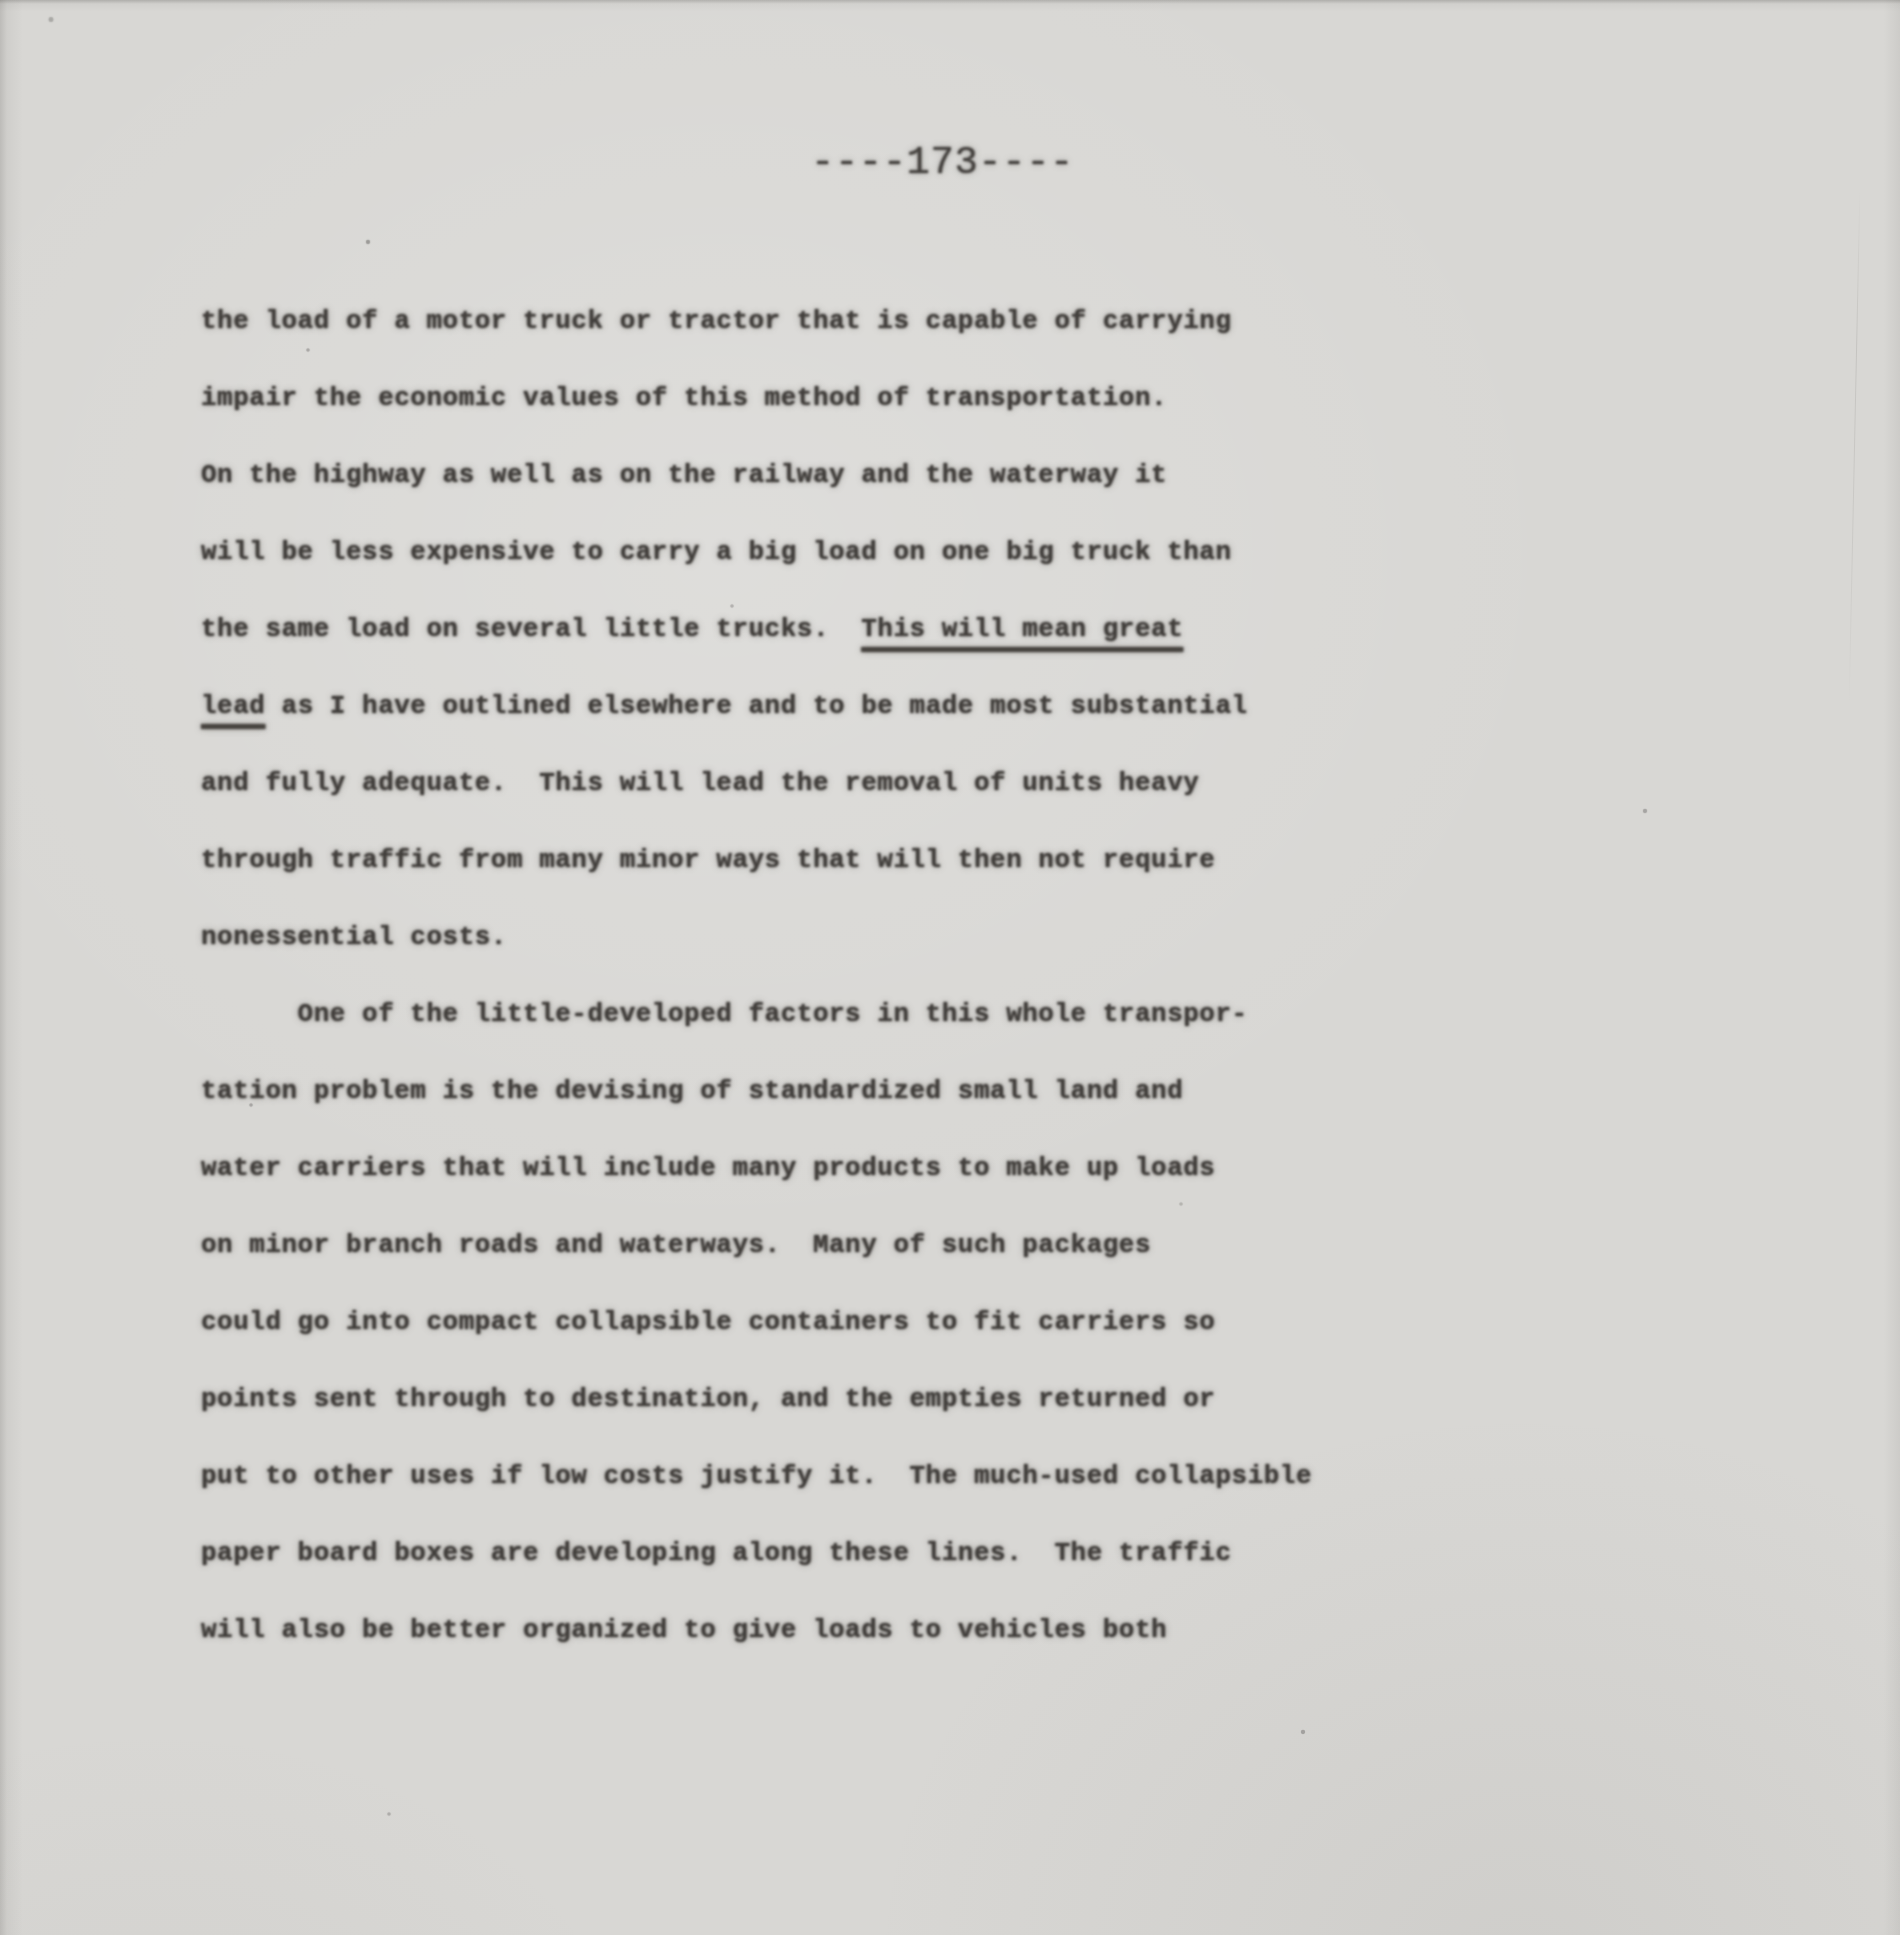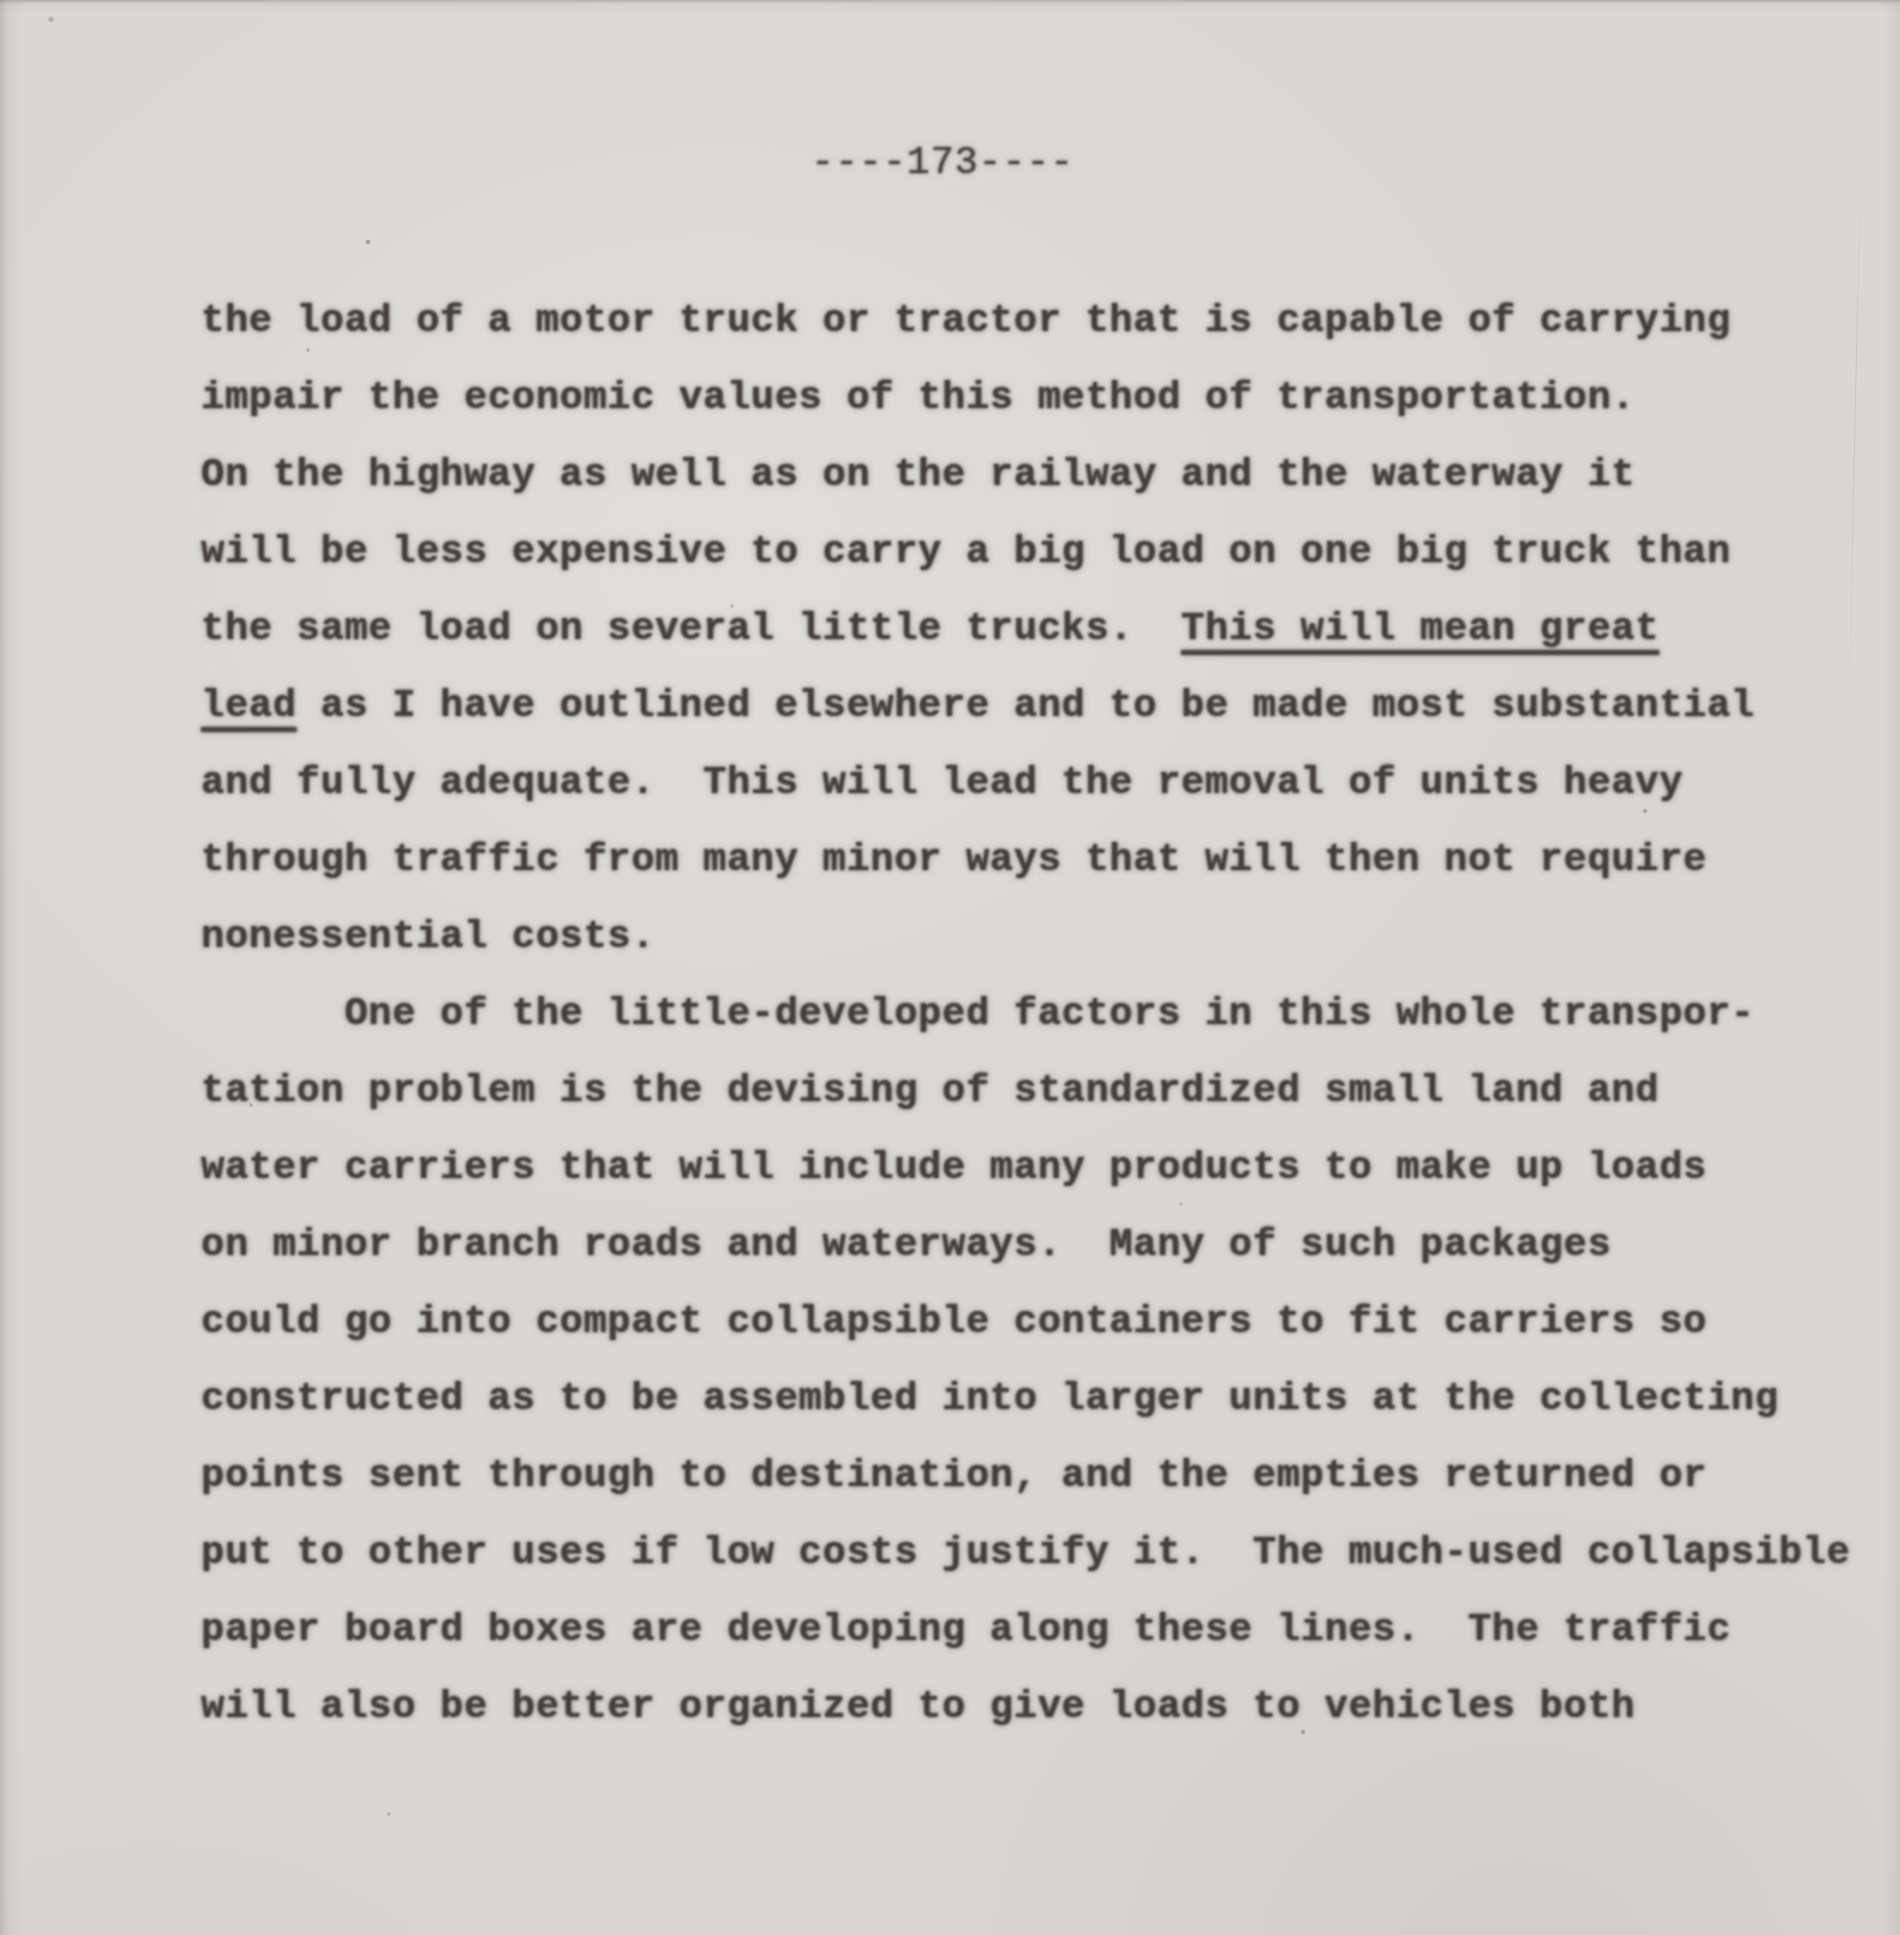--- a/index.html
+++ b/index.html
@@ -46,21 +46,21 @@
   }
   .text-lines {
     position: absolute;
     left: 201px;
     top: 283px;
     width: 1665px;
   }
   .line {
     height: 77px;
     line-height: 77px;
-    font-size: 39px;
+    font-size: 26px;
     font-weight: bold;
     letter-spacing: 0.5px;
     color: #413e3b;
     text-shadow: 0 0 2.7px rgba(70,67,64,0.78), 0 0 7.7px rgba(98,95,90,0.38);
     white-space: pre;
   }
   .underlined {
     text-decoration-line: underline;
     text-decoration-thickness: 4.6px;
     text-underline-offset: 10.5px;
@@ -113,21 +113,20 @@
         <div class="line"><span class="">the same load on several little trucks.  </span><span class="underlined">This will mean great</span></div>
         <div class="line"><span class="underlined">lead</span><span class=""> as I have outlined elsewhere and to be made most substantial</span></div>
         <div class="line"><span class="">and fully adequate.  This will lead the removal of units heavy</span></div>
         <div class="line"><span class="">through traffic from many minor ways that will then not require</span></div>
         <div class="line"><span class="">nonessential costs.</span></div>
         <div class="line"><span class="">      One of the little-developed factors in this whole transpor-</span></div>
         <div class="line"><span class="">tation problem is the devising of standardized small land and</span></div>
         <div class="line"><span class="">water carriers that will include many products to make up loads</span></div>
         <div class="line"><span class="">on minor branch roads and waterways.  Many of such packages</span></div>
         <div class="line"><span class="">could go into compact collapsible containers to fit carriers so</span></div>
-        <div class="line"><span class="">constructed as to be assembled into larger units at the collecting</span></div>
         <div class="line"><span class="">points sent through to destination, and the empties returned or</span></div>
         <div class="line"><span class="">put to other uses if low costs justify it.  The much-used collapsible</span></div>
         <div class="line"><span class="">paper board boxes are developing along these lines.  The traffic</span></div>
         <div class="line"><span class="">will also be better organized to give loads to vehicles both</span></div>
       </div>
   </div>
 </div>
 
 
 </body></html>

